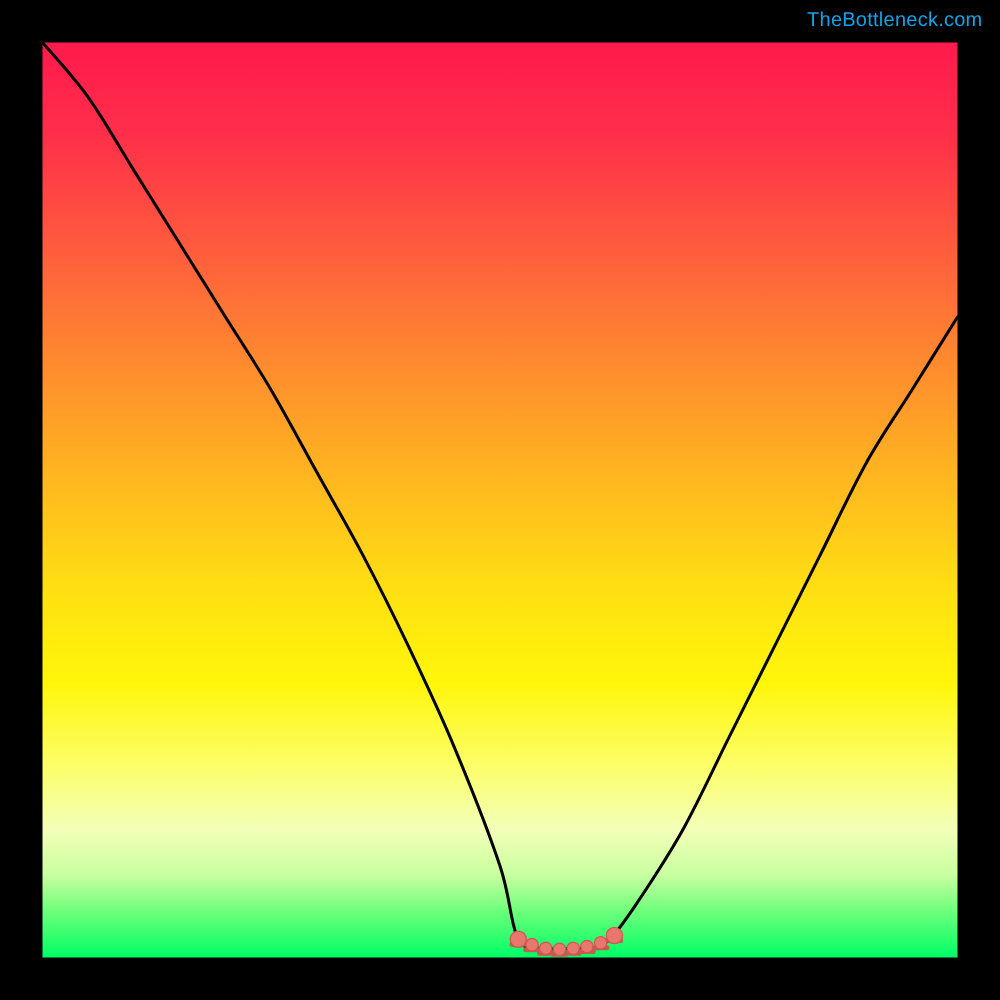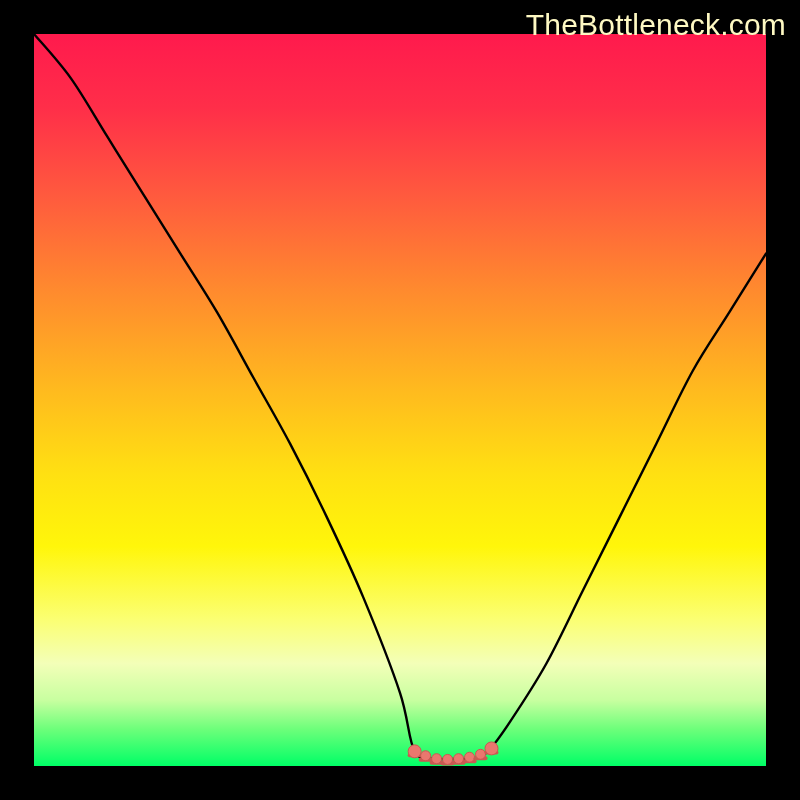--- a/index.html
+++ b/index.html
@@ -38,22 +38,22 @@
       #f3ffb8 86%,
       #c8ffa0 91%,
       #6cff7a 95%,
       #00ff66 100%
     );
   }
   .watermark {
     position: absolute;
     top: 8px;
     right: 14px;
-    color: #fef9c3;
-    font-size: 30px;
+    color: #0ea5e9;
+    font-size: 16px;
     font-weight: 500;
     letter-spacing: 0.2px;
     user-select: none;
   }
   svg.curve {
     position: absolute;
     left: 0;
     top: 0;
     width: 732px;
     height: 732px;

